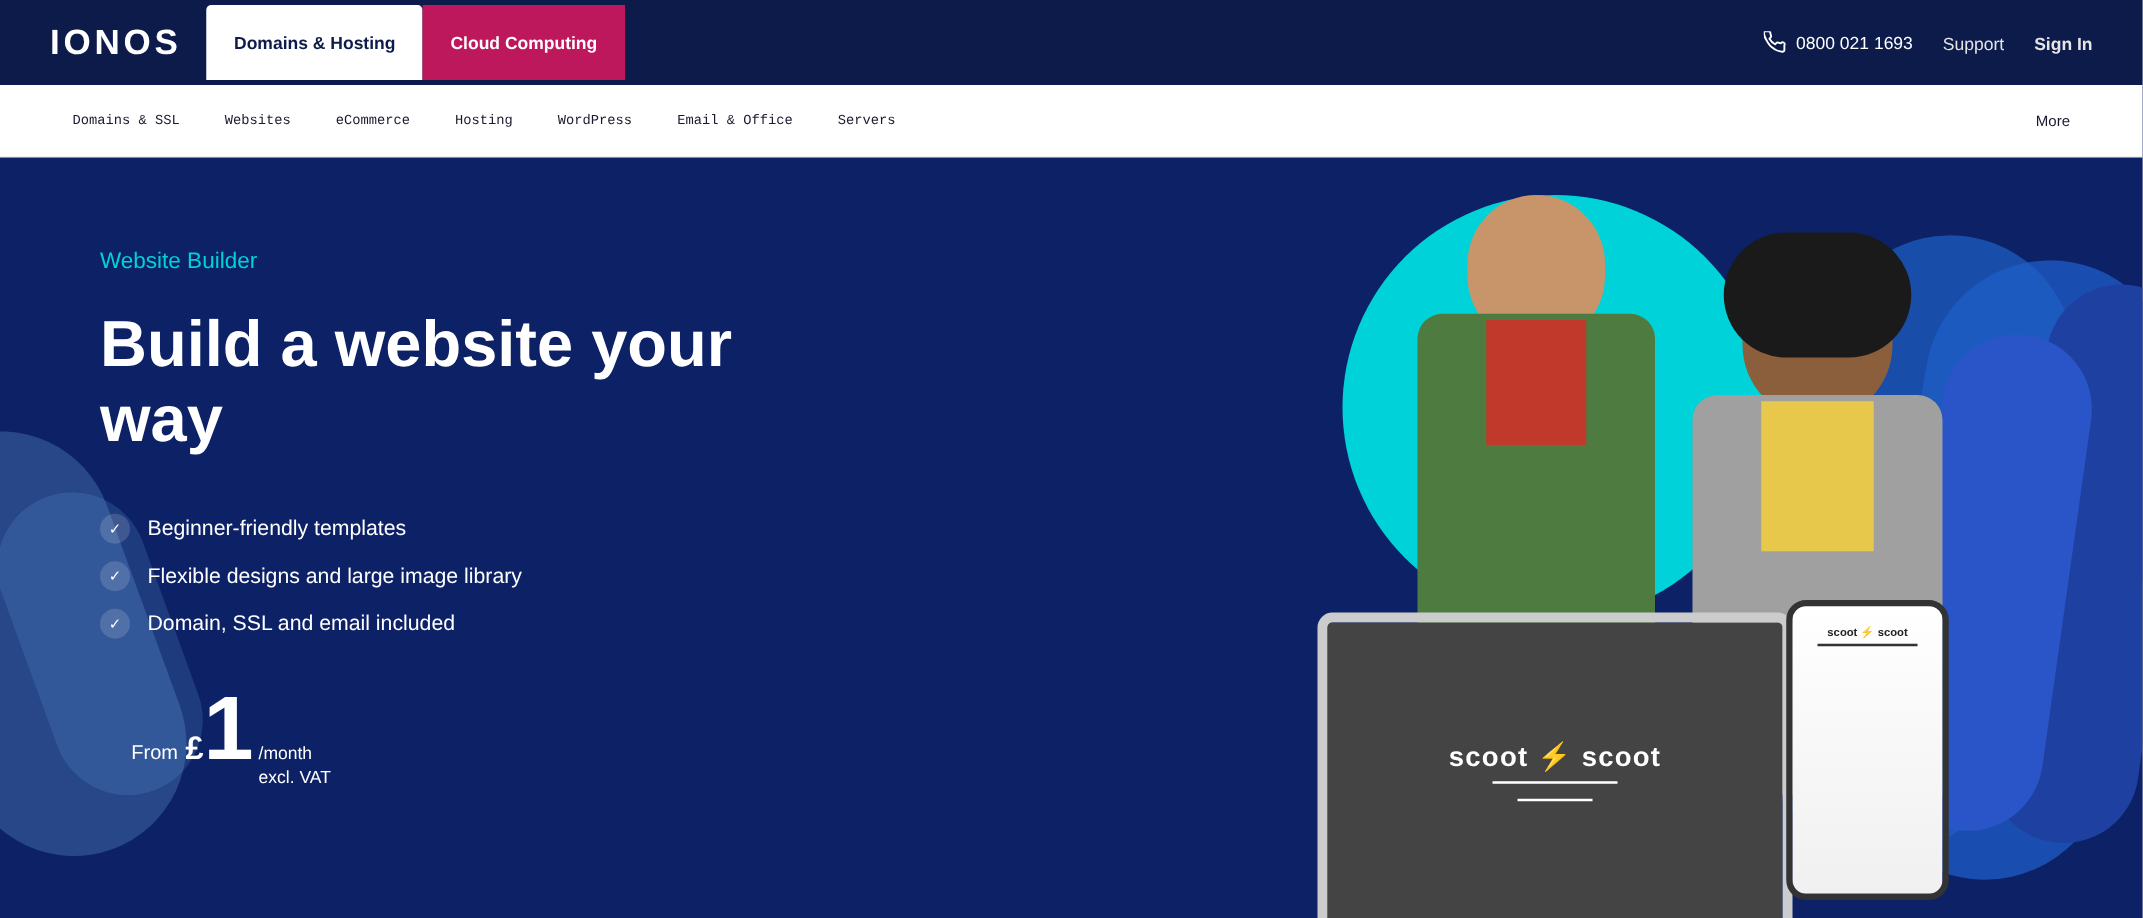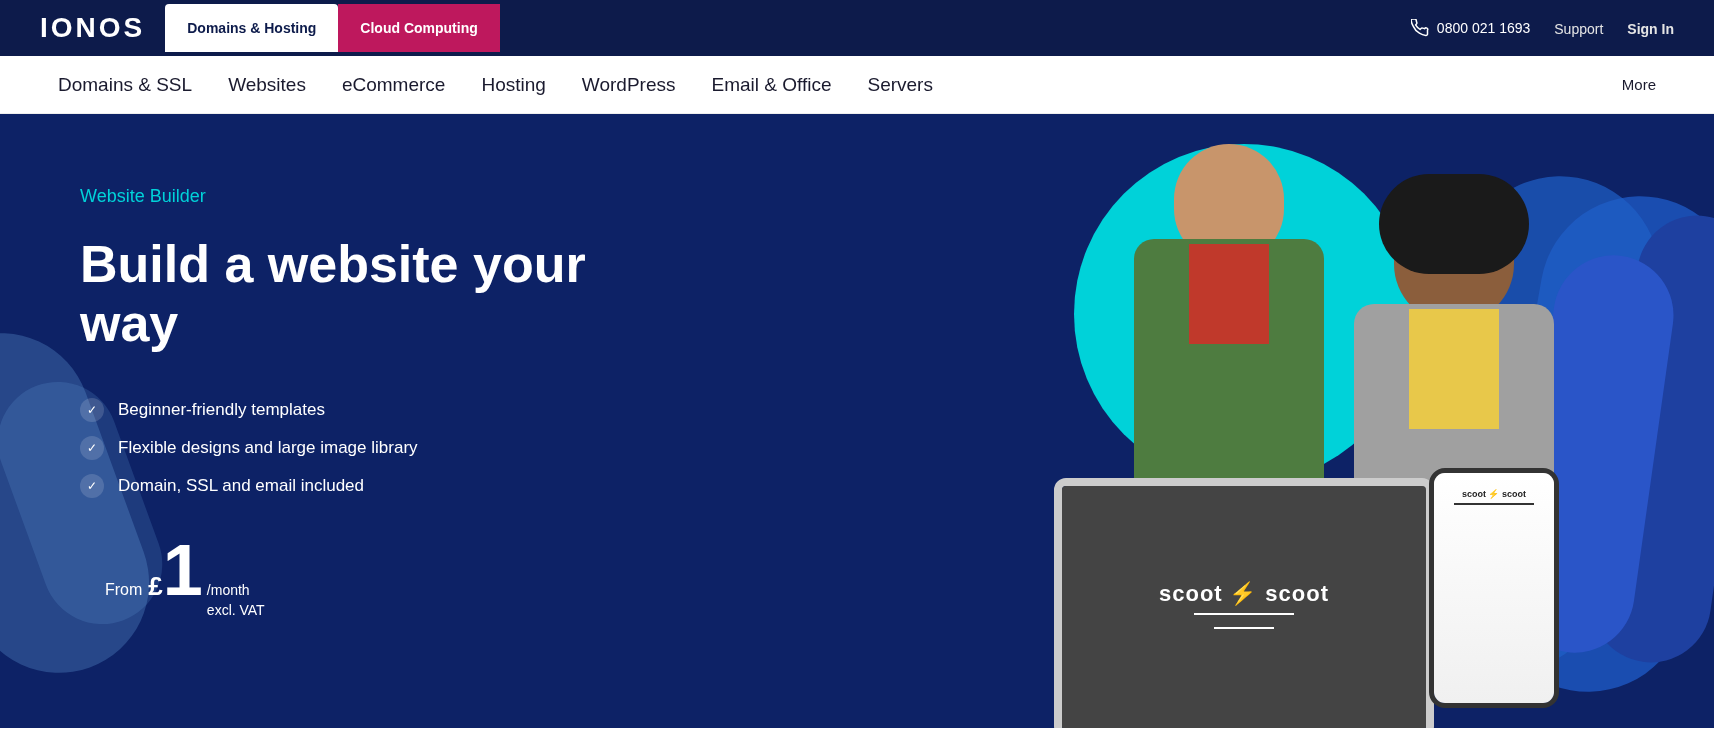--- a/index.html
+++ b/index.html
@@ -3,21 +3,21 @@
   <meta charset="utf-8">
   <style>
     * { margin: 0; padding: 0; box-sizing: border-box; }
     body { font-family: Arial, sans-serif; width: 1714px; overflow-x: hidden; }
 
     
     .top-bar {
       background-color: #0d1b4b;
       display: flex;
       align-items: center;
-      height: 56px;
+      height: 68px;
       padding: 4px 40px;
     }
     .logo {
       color: white;
       font-size: 28px;
       font-weight: bold;
       letter-spacing: 3px;
       margin-right: 20px;
     }
     .nav-tabs {
@@ -69,32 +69,33 @@
       background-color: white;
       display: flex;
       align-items: center;
       height: 58px;
       padding: 0 40px;
       border-bottom: 1px solid #eee;
     }
     .sec-nav-item {
       padding: 0 18px;
       color: #1a1a2e;
-      font-size: 19px;
+      font-size: 11px;
       cursor: pointer;
       text-decoration: none;
       height: 100%;
       display: flex;
       align-items: center;
+      font-family: Liberation Mono, monospace;
     }
     .sec-nav-more {
       margin-left: auto;
       padding: 0 18px;
       color: #1a1a2e;
-      font-size: 15px;
+      font-size: 12px;
       cursor: pointer;
     }
 
     
     .hero {
       background-color: #0d2266;
       min-height: 614px;
       position: relative;
       overflow: hidden;
       display: flex;

